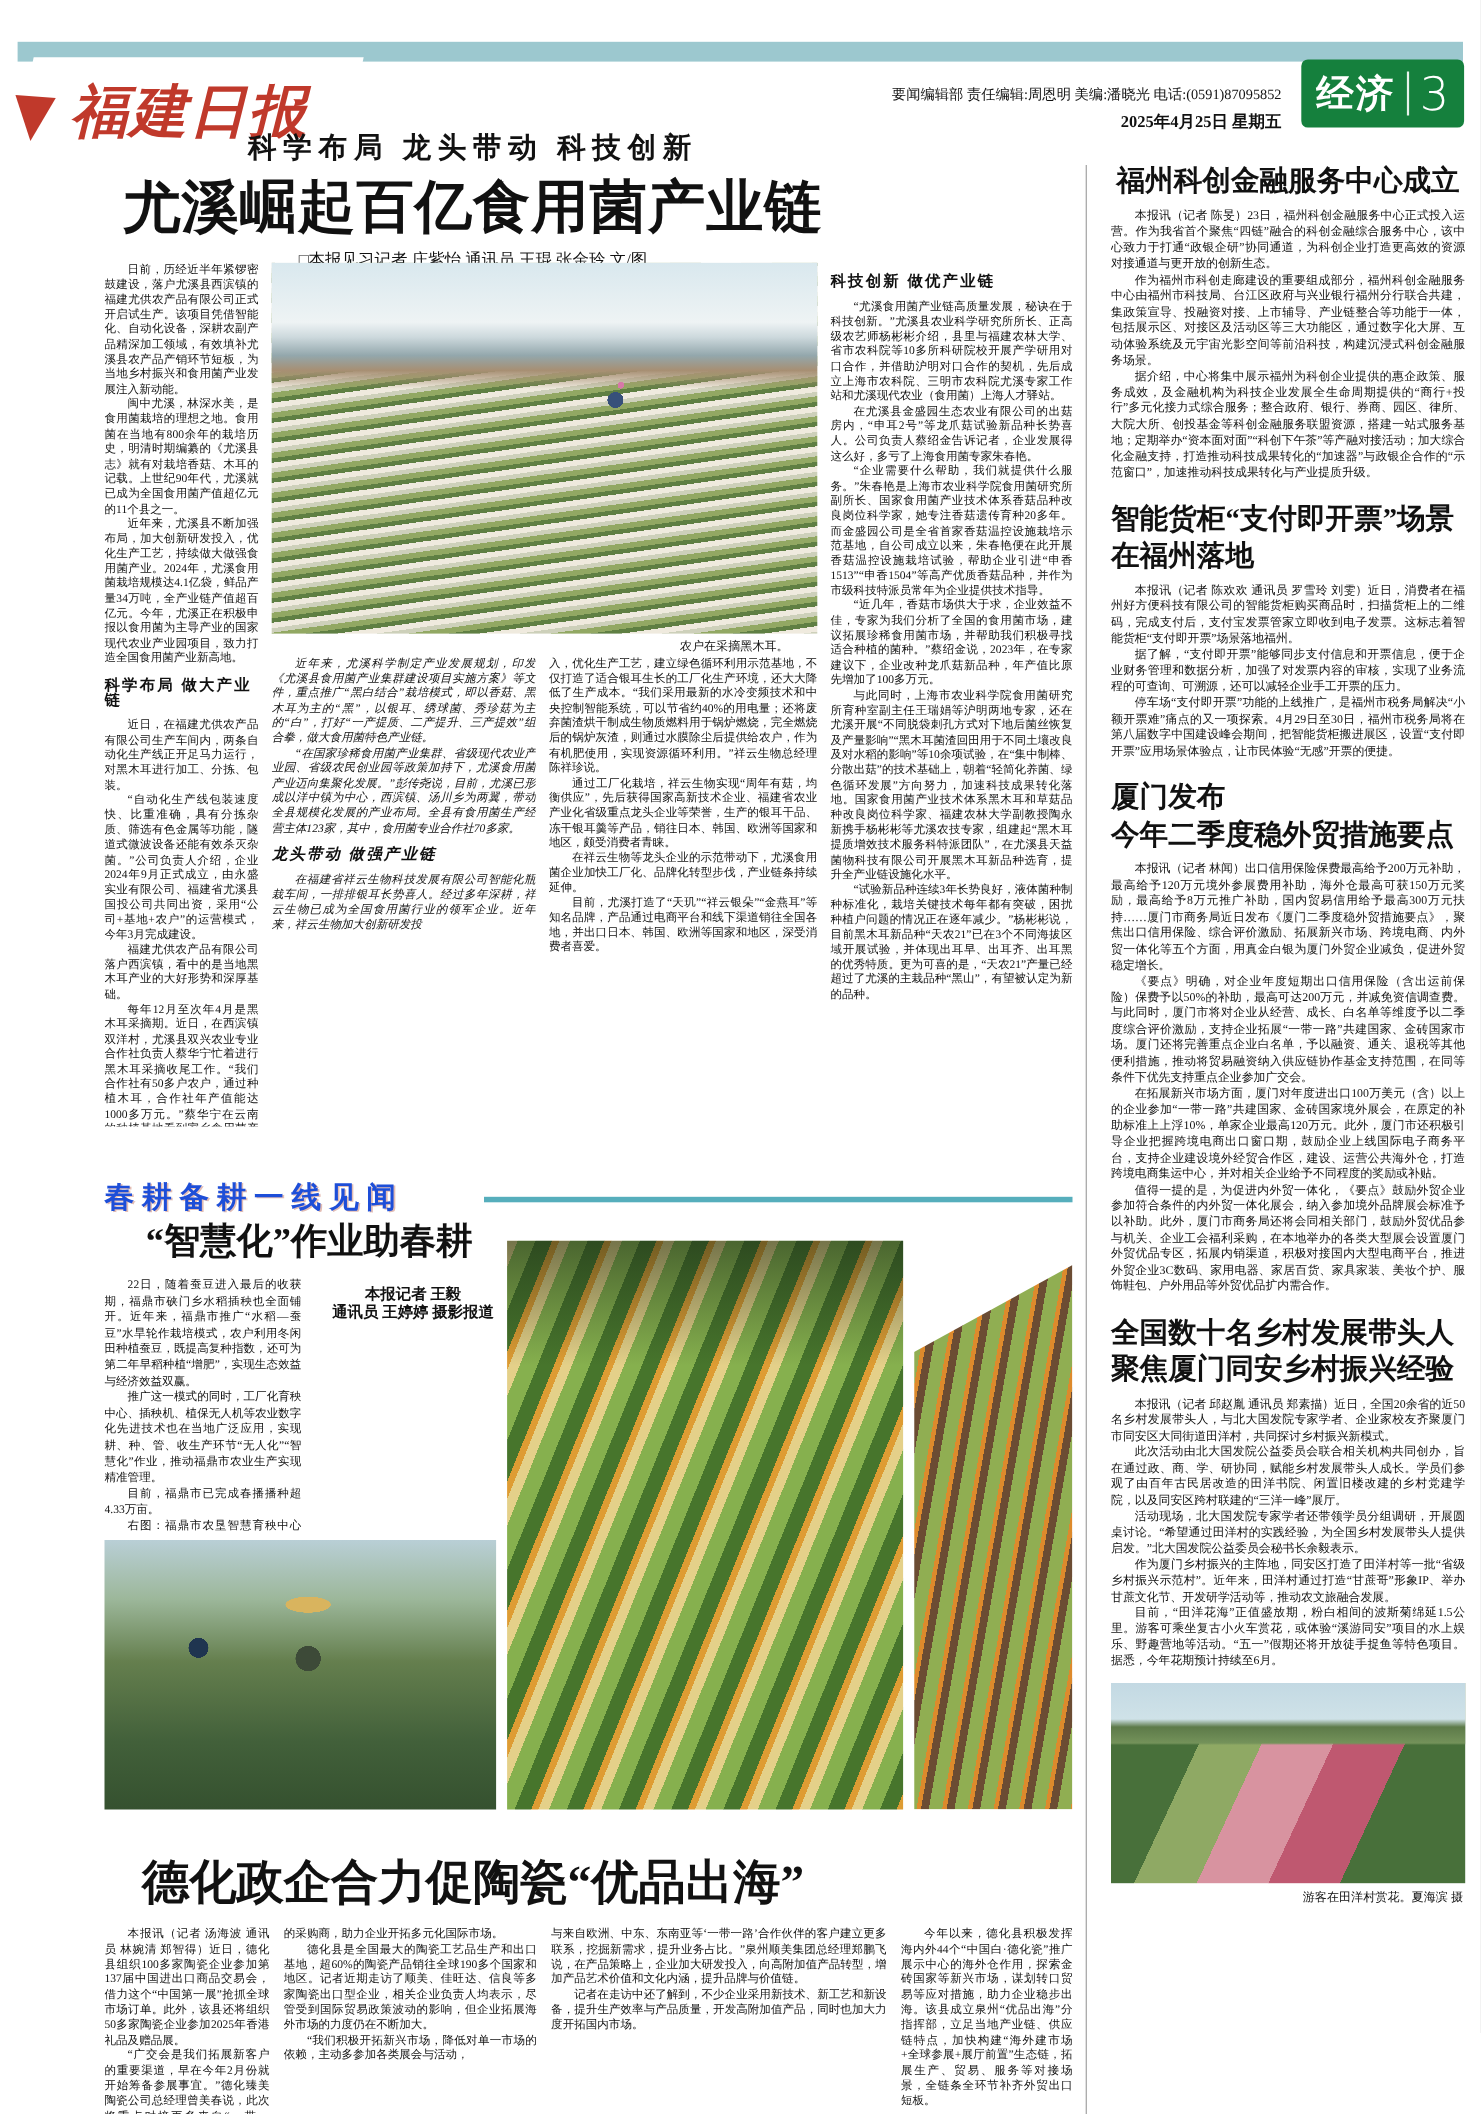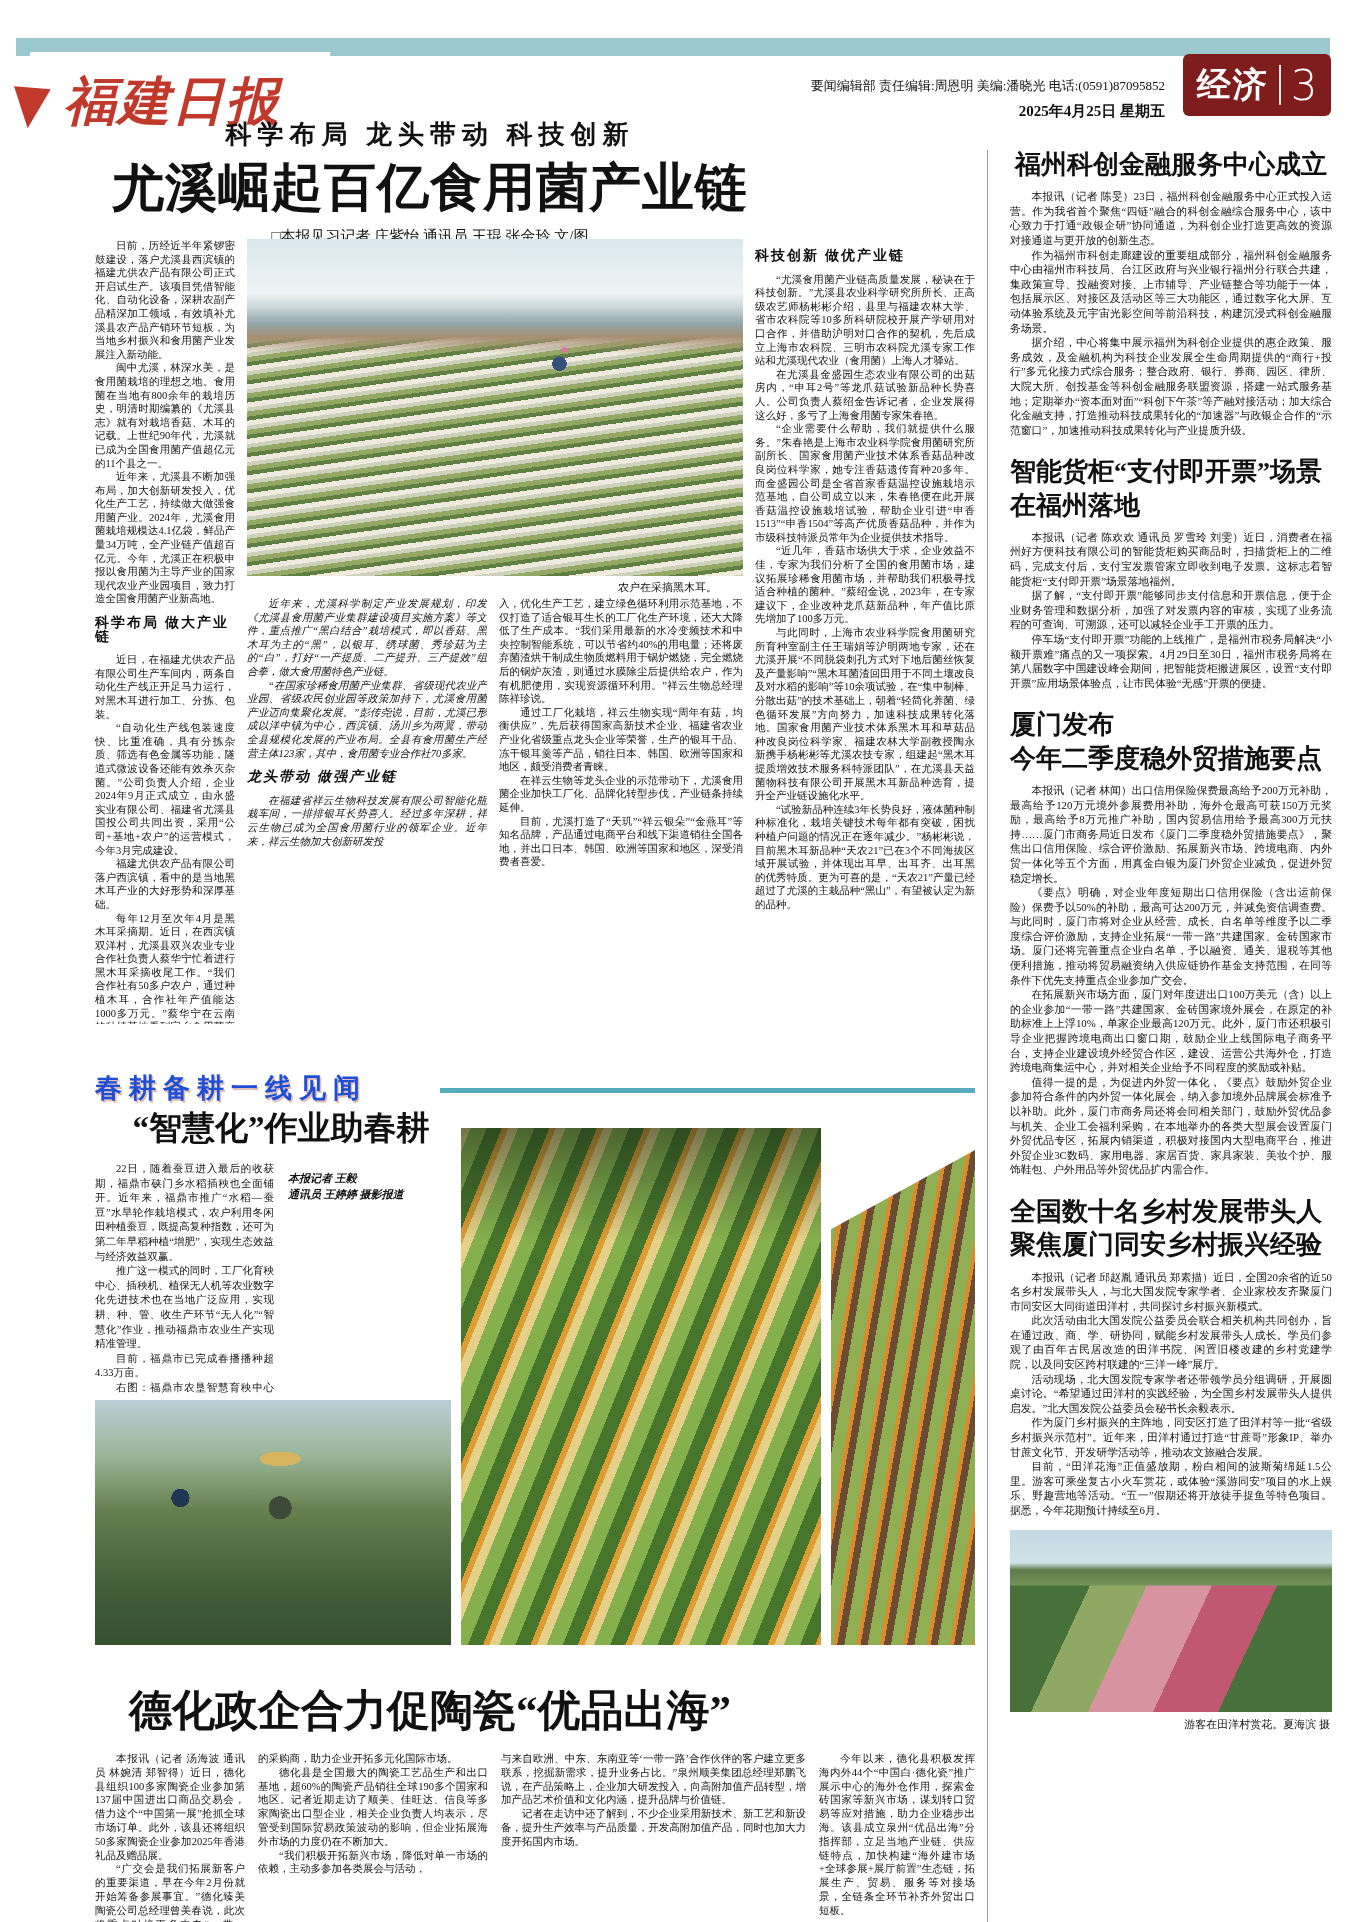--- a/index.html
+++ b/index.html
@@ -10,21 +10,21 @@
   .masthead{position:absolute;left:20px;top:52px;width:300px;height:100px;background:#fff;
     display:flex;align-items:center;transform:skewX(-12deg);}
   .masthead-inner{transform:skewX(12deg);display:flex;align-items:center;gap:10px;}
   .flag{width:0;height:0;border-left:34px solid #c0392b;border-top:14px solid transparent;
     border-bottom:30px solid transparent;transform:rotate(-18deg);}
   .masthead-text{font-size:52px;font-weight:bold;font-style:italic;color:#c0392b;
     letter-spacing:2px;font-family:"DejaVu Serif","Liberation Serif",serif;}
   .hdr-info{position:absolute;left:620px;top:76px;width:545px;text-align:right;line-height:1.5;}
   .hdr-info .l1{font-size:13px;}
   .hdr-info .l2{font-size:15px;font-weight:bold;margin-top:4px;}
-  .section-box{position:absolute;left:1183px;top:54px;width:148px;height:62px;background:#7f1d1d;
+  .section-box{position:absolute;left:1183px;top:54px;width:148px;height:62px;background:#15803d;
     border-radius:6px;display:flex;align-items:center;justify-content:center;gap:10px;color:#fff;}
   .section-box .nm{font-size:34px;font-weight:bold;letter-spacing:2px;}
   .section-box .dv{width:2px;height:40px;background:#fff;opacity:.9;}
   .section-box .pg{font-size:42px;font-weight:300;font-family:"DejaVu Sans","Liberation Sans",sans-serif;}
   
   .bodytext p{margin:0;text-indent:2em;text-align:justify;}
   .cont p:first-child{text-indent:0;}
   .clamp{overflow:hidden;}
   
   #main-article{position:absolute;left:95px;top:115px;width:880px;height:925px;}
@@ -51,21 +51,21 @@
   .ma-colA{width:240px;height:424px;font-style:italic;}
   .ma-colB{width:244px;height:424px;}
   
   #spring{position:absolute;left:95px;top:1058px;width:880px;height:587px;}
   .sp-label{position:absolute;left:0;top:12px;font-family:"Liberation Sans","DejaVu Sans",sans-serif;
     font-size:27px;font-weight:900;color:#1d4ed8;letter-spacing:7px;text-shadow:1.5px 1.5px 0 #e3bdb4;}
   .sp-rule{position:absolute;left:345px;top:30px;width:535px;height:5px;background:#56aebc;}
   .sp-headline{position:absolute;left:0;top:48px;width:372px;text-align:center;font-size:33px;font-weight:900;}
   .sp-cols{position:absolute;left:0;top:104px;width:372px;height:234px;display:flex;gap:14px;}
   .sp-col{width:179px;font-size:10.5px;line-height:14.6px;overflow:hidden;}
-  .sp-credit{text-align:left;font-weight:bold;margin-top:8px;font-size:11px;line-height:16px;padding-right:4px;font-style:italic;}
+  .sp-credit{text-align:center;font-weight:bold;margin-top:8px;font-size:14px;line-height:16px;padding-right:4px;}
   .ph-spring-a{position:absolute;left:0;top:342px;width:356px;height:245px;background:
     radial-gradient(circle 15px at 24% 40%,#1f3550 60%,rgba(0,0,0,0) 61%),
     radial-gradient(ellipse 34px 12px at 52% 24%,#d9b45e 60%,rgba(0,0,0,0) 61%),
     radial-gradient(circle 19px at 52% 44%,#3d4a38 60%,rgba(0,0,0,0) 61%),
     linear-gradient(180deg,#b9cfd6 0%,#9cb79a 22%,#657f4e 45%,#42603a 75%,#35512f 100%);}
   .ph-spring-b{position:absolute;left:366px;top:70px;width:360px;height:517px;background:
     linear-gradient(180deg,rgba(25,40,22,.55) 0%,rgba(25,40,22,0) 22%),
     repeating-linear-gradient(112deg,#e4d089 0 9px,#86b04e 9px 24px,#47752c 24px 38px,#de9c33 38px 44px);}
   .ph-spring-c{position:absolute;left:736px;top:92px;width:144px;height:495px;
     clip-path:polygon(0 16%,100% 0,100% 100%,0 100%);

